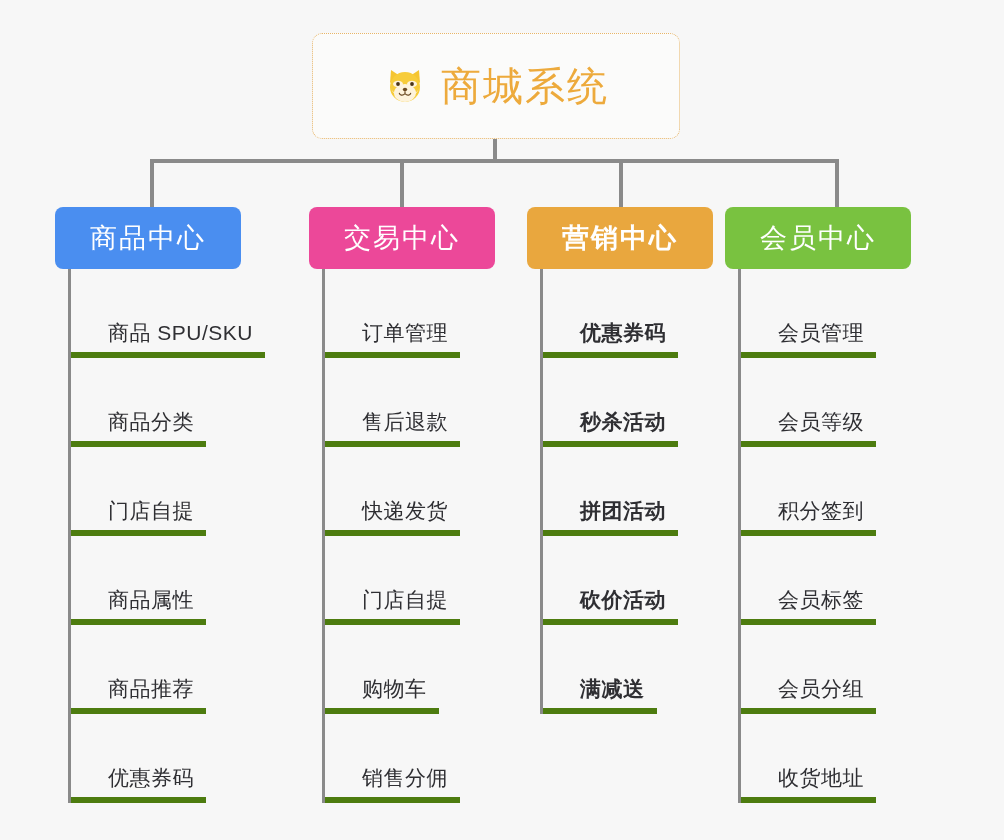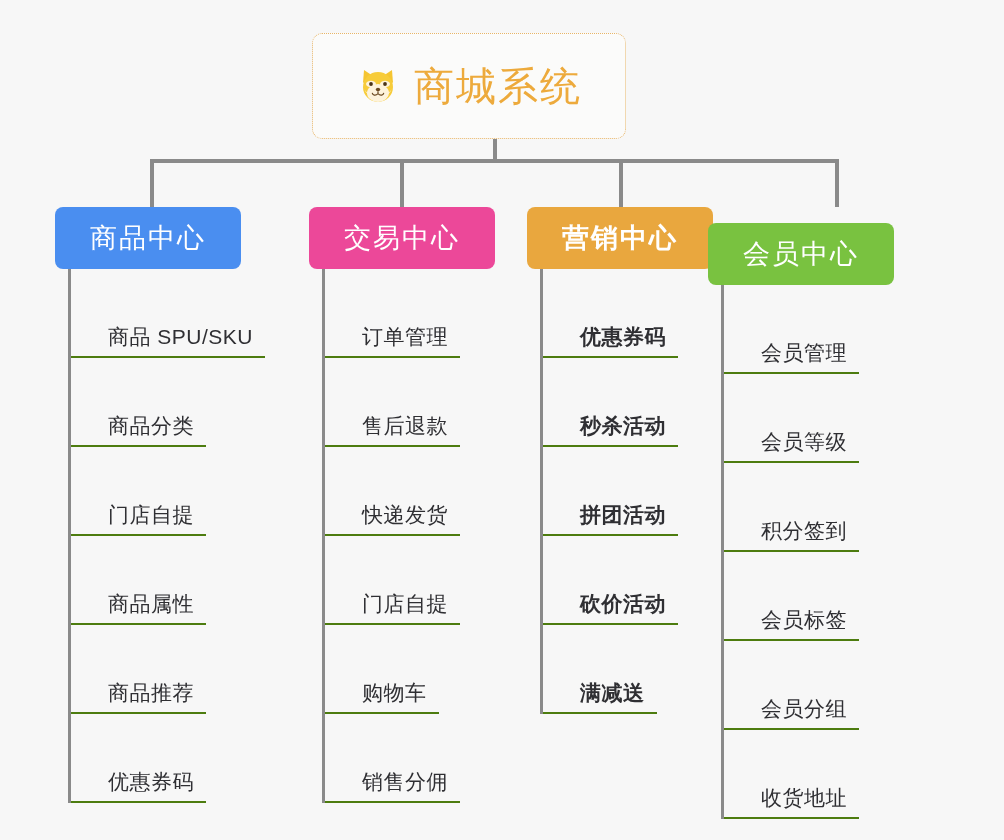--- a/index.html
+++ b/index.html
@@ -19,21 +19,21 @@
     position: relative;
     width: 1004px;
     height: 840px;
   }
 
   
   .root-node {
     position: absolute;
     left: 312px;
     top: 33px;
-    width: 314px;
+    width: 368px;
     height: 106px;
     box-sizing: border-box;
     background: #fbfbfa;
     border: 1px dotted #e8b567;
     border-radius: 10px;
     display: flex;
     align-items: center;
     justify-content: center;
     gap: 14px;
     box-shadow: 0 0 0 1px rgba(255,255,255,0.0);
@@ -125,29 +125,29 @@
     white-space: nowrap;
     letter-spacing: 0.5px;
   }
   
   .leaf {
     border-bottom: none;
   }
   .leaf-inner {
     display: inline-flex;
     align-items: flex-end;
-    border-bottom: 2px solid #4d7c0f;
+    border-bottom: 6px solid #4d7c0f;
     padding-left: 15px;
     margin-left: -15px;
   }
 
   .col-0 { left: 55px; }
   .col-1 { left: 309px; }
   .col-2 { left: 527px; font-weight: bold; }
-  .col-3 { left: 708px; margin-top: 16px; }
+  .col-3 { left: 725px; }
 </style>
 </head>
 <body style="background: rgb(247, 247, 247);">
 
 <div id="mindmap">
 
   <div class="root-node" style="background: rgb(251, 251, 250); border-color: rgb(232, 181, 103);">
     <span class="root-emoji">
       <svg width="44" height="44" viewBox="0 0 44 44" aria-hidden="true">
 

